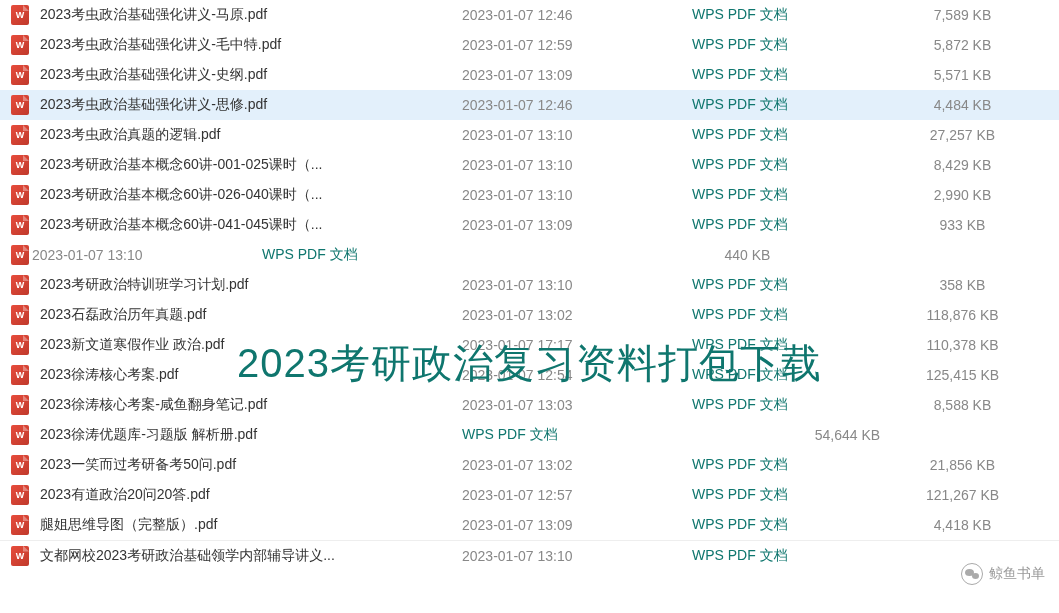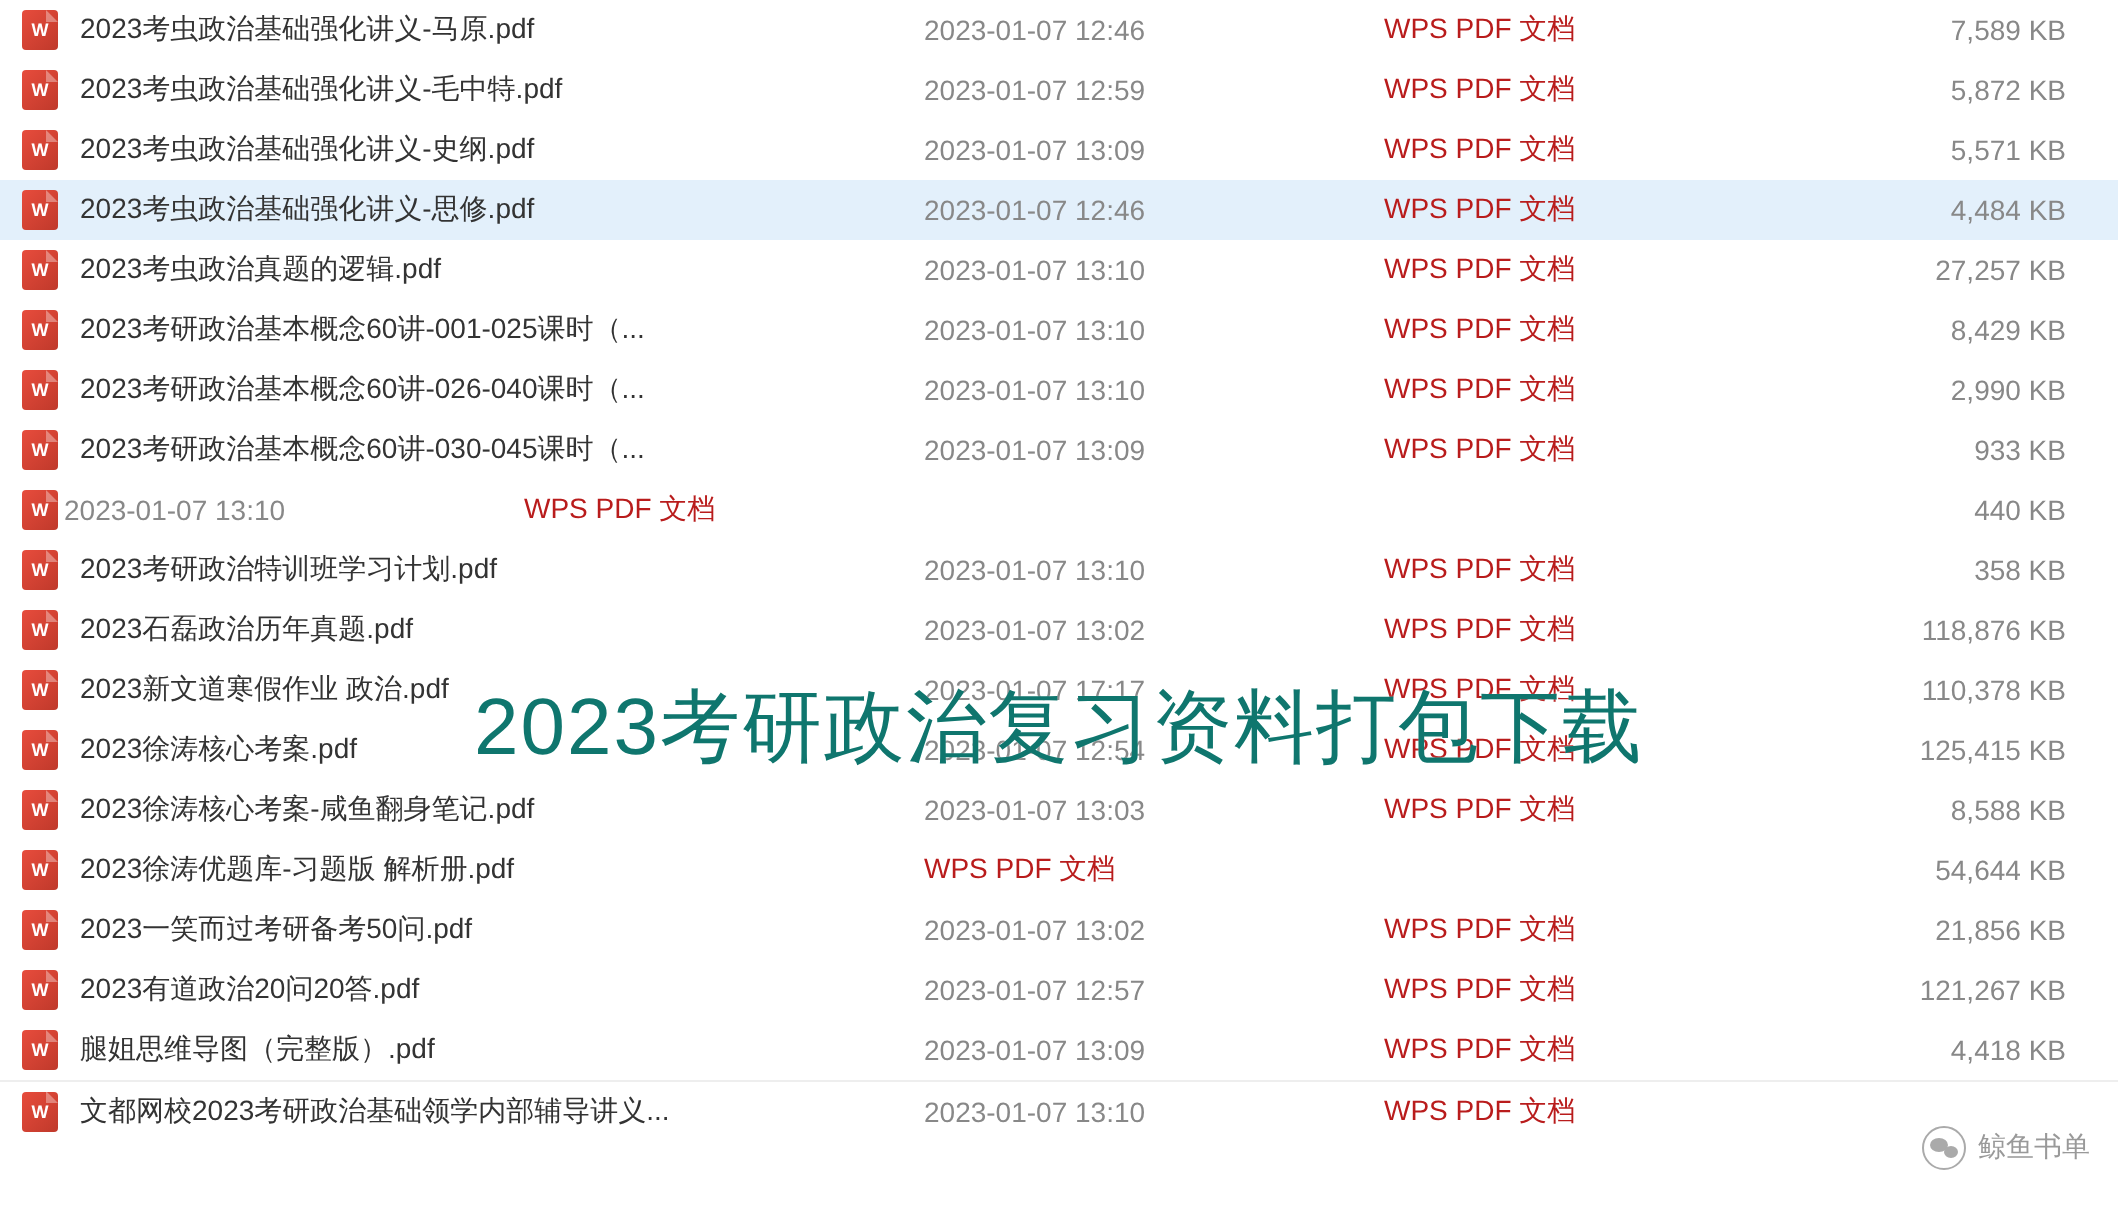--- a/index.html
+++ b/index.html
@@ -65,26 +65,26 @@
       text-overflow: ellipsis;
       color: #333;
     }
     .date-cell {
       flex: 0 0 230px;
       color: #888;
       white-space: nowrap;
     }
     .type-cell {
       flex: 0 0 200px;
-      color: #b91c1c;
+      color: #0f766e;
       white-space: nowrap;
     }
     .size-cell {
       flex: 1;
-      text-align: right;
+      text-align: center;
       color: #888;
       padding-right: 18px;
       white-space: nowrap;
     }
     .overlay-text {
       position: absolute;
       top: 336px;
       left: 50%;
       transform: translateX(-50%);
       color: #0f766e;
@@ -197,21 +197,21 @@
       </div>
       <div class="name-cell">2023考研政治基本概念60讲-026-040课时（...</div>
       <div class="date-cell">2023-01-07 13:10</div>
       <div class="type-cell">WPS PDF 文档</div>
       <div class="size-cell">2,990 KB</div>
     </div>
     <div class="file-row">
       <div class="icon-cell">
         <div class="pdf-icon"></div>
       </div>
-      <div class="name-cell">2023考研政治基本概念60讲-030-045课时（...</div>
+      <div class="name-cell">2023考研政治基本概念60讲-041-045课时（...</div>
       <div class="date-cell">2023-01-07 13:09</div>
       <div class="type-cell">WPS PDF 文档</div>
       <div class="size-cell">933 KB</div>
     </div>
     <div class="file-row">
       <div class="icon-cell">
         <div class="pdf-icon"></div>
       </div>
       <div class="date-cell">2023-01-07 13:10</div>
       <div class="type-cell">WPS PDF 文档</div>

